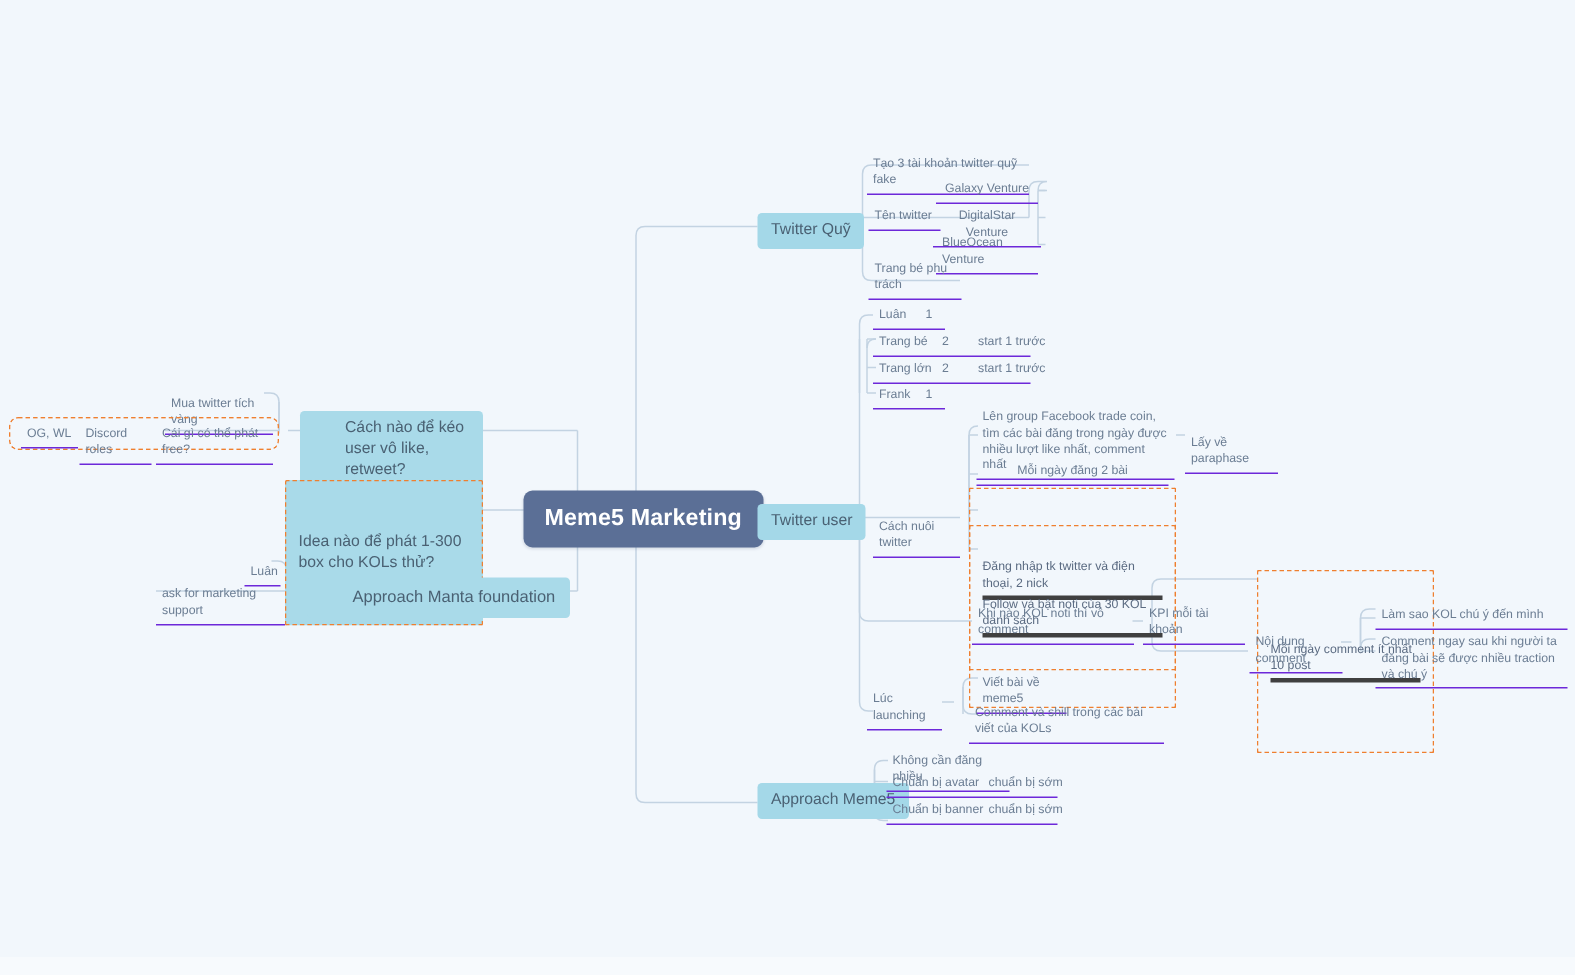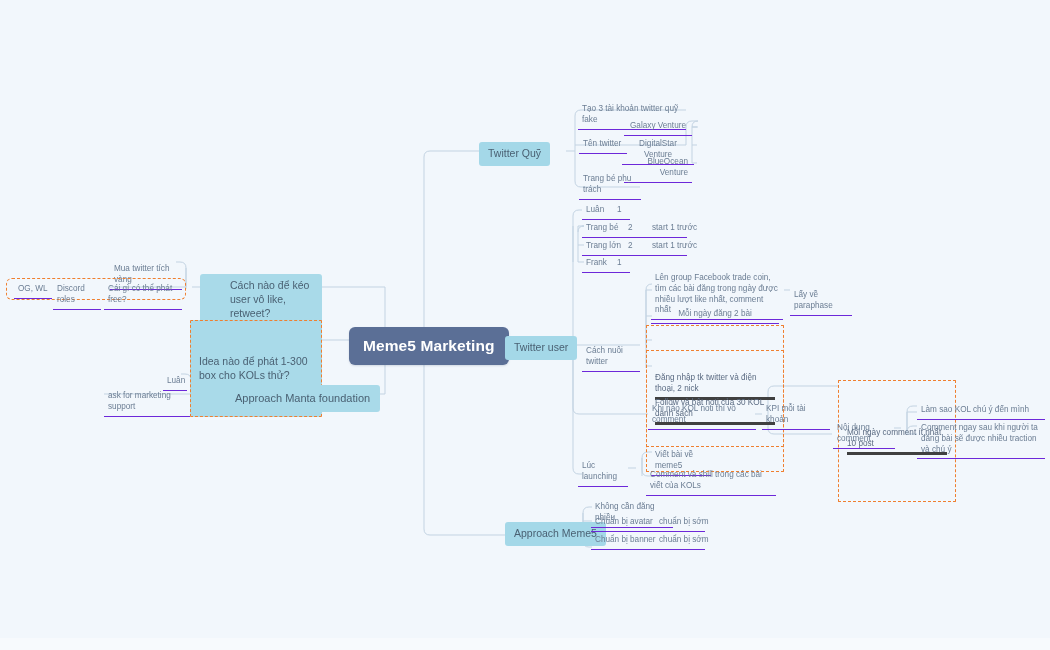--- a/index.html
+++ b/index.html
@@ -186,31 +186,31 @@
 
       <path d="M205 394 L197 394"></path>
       <path d="M191 394 L191 380 Q191 374 185 374 L181 374"></path>
       <path d="M191 394 L104 394"></path>
       <path d="M191 380 L191 396"></path>
     </g>
   </svg>
 
   <div class="node root" style="left:349px; top:327px;">Meme5 Marketing</div>
 
-  <div class="node lvl1" style="left:479px; top:142px;">Twitter Quỹ</div>
+  <div class="node lvl1" style="left:505px; top:142px;">Twitter Quỹ</div>
 
   <div class="node leaf" style="left:578px; top:102px; width:108px;">Tạo 3 tài khoản twitter quỹ fake</div>
 
   <div class="node leaf" style="left:579px; top:137px; width:48px;">Tên twitter</div>
 
   <div class="node leaf" style="left:624px; top:119px; width:68px; text-align:center;">Galaxy Venture</div>
 
   <div class="node leaf" style="left:622px; top:137px; width:72px; text-align:center;">DigitalStar Venture</div>
 
-  <div class="node leaf" style="left:624px; top:155px; width:68px; text-align:right;">BlueOcean Venture</div>
+  <div class="node leaf" style="left:624px; top:155px; width:68px; text-align:left;">BlueOcean Venture</div>
 
   <div class="node leaf" style="left:579px; top:172px; width:62px;">Trang bé phụ trách</div>
 
   <div class="node lvl1" style="left:505px; top:336px;">Twitter user</div>
 
   <div class="node leaf" style="left:582px; top:203px; width:48px;">Luân</div>
   <div class="node leaf noline" style="left:613px; top:203px;">1</div>
 
   <div class="node leaf" style="left:582px; top:221px; width:105px;">Trang bé</div>
   <div class="node leaf noline" style="left:624px; top:221px;">2</div>

